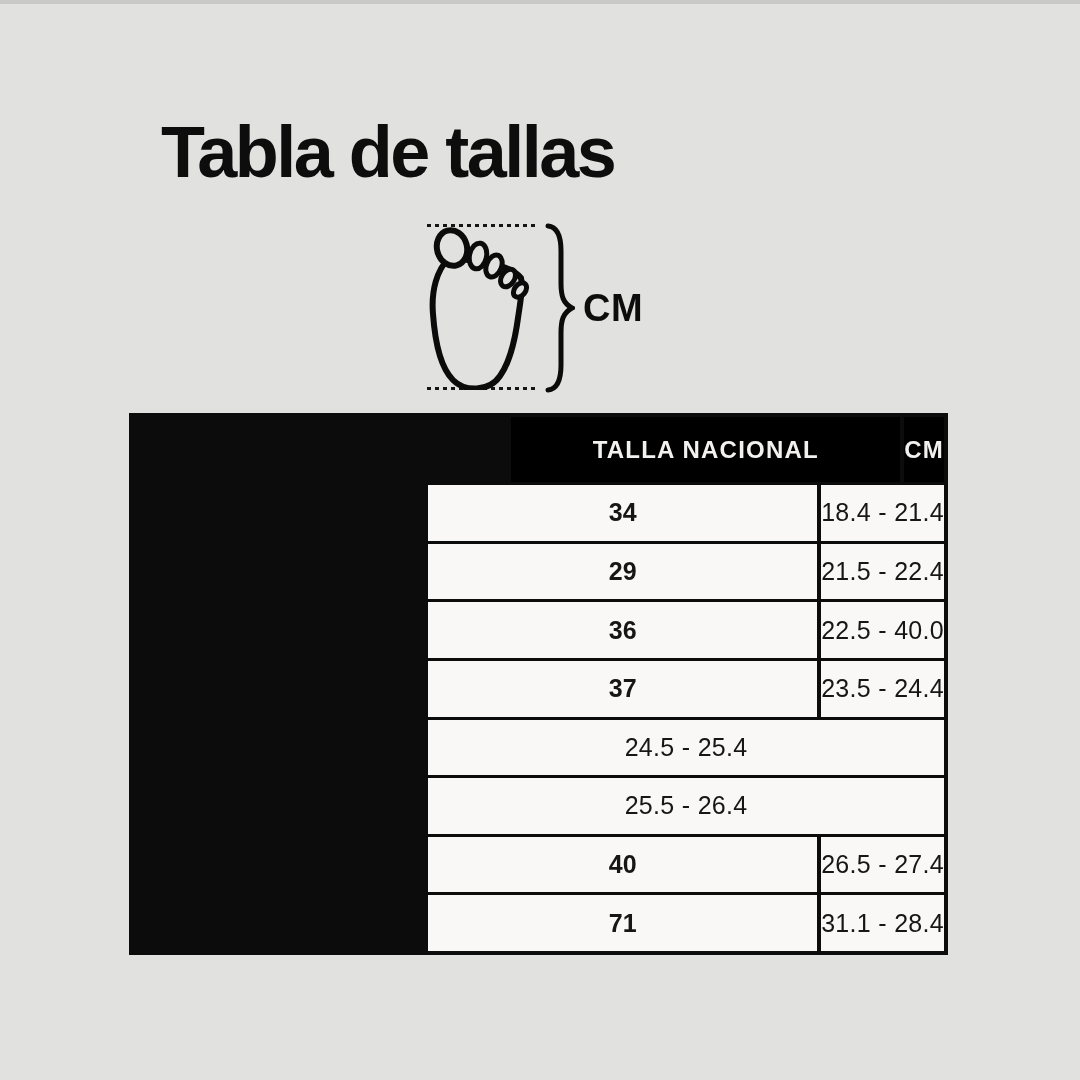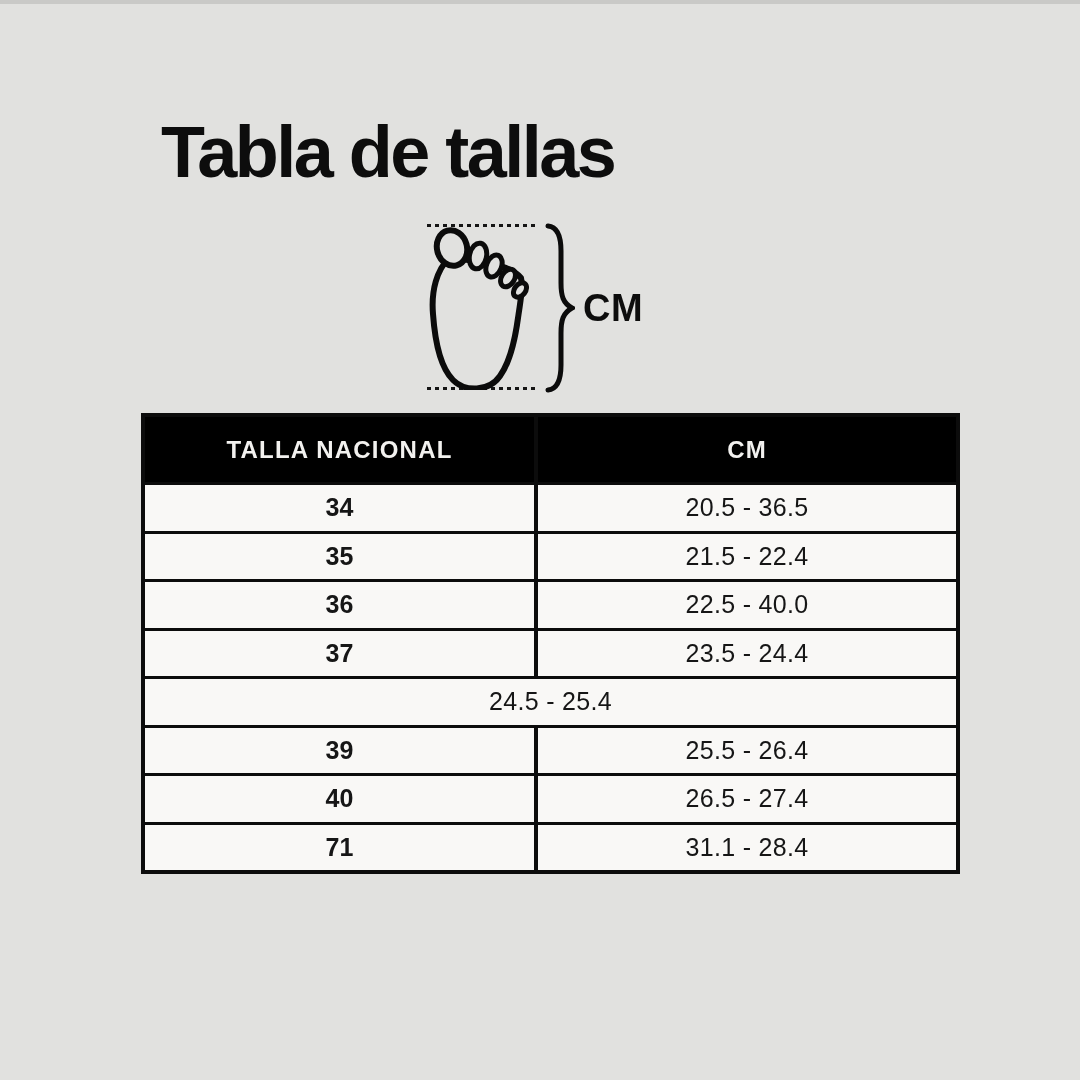--- a/index.html
+++ b/index.html
@@ -49,28 +49,29 @@
     top: 283px;
     font-size: 38px;
     font-weight: 800;
     letter-spacing: 0.5px;
     color: #0d0d0d;
   }
 
   
   .size-table {
     position: absolute;
-    left: 141px;
+    left: 129px;
     top: 409px;
     width: 819px;
-    height: 461px;
+    height: 542px;
     border: 4px solid #0c0c0c;
     background: #0c0c0c;
     display: flex;
     flex-direction: column;
+    align-items: flex-end;
   }
 
   .thead {
     height: 65px;
     min-height: 65px;
     background: #000000;
     display: flex;
   }
   .thead .cell {
     display: flex;
@@ -151,39 +152,38 @@
   </div>
 
   <div class="size-table">
     <div class="thead">
       <div class="cell col-talla">TALLA NACIONAL</div>
       <div class="cell col-cm">CM</div>
     </div>
     <div class="tbody" id="tbody">
         <div class="trow">
           <div class="cell col-talla">34</div>
-          <div class="cell col-cm">20.5 - 36.5</div>
+          <div class="cell col-cm">18.4 - 21.4</div>
         </div>
         <div class="trow">
-          <div class="cell col-talla">35</div>
+          <div class="cell col-talla">29</div>
           <div class="cell col-cm">21.5 - 22.4</div>
         </div>
         <div class="trow">
           <div class="cell col-talla">36</div>
           <div class="cell col-cm">22.5 - 40.0</div>
         </div>
         <div class="trow">
           <div class="cell col-talla">37</div>
           <div class="cell col-cm">23.5 - 24.4</div>
         </div>
         <div class="trow">
           <div class="cell col-cm">24.5 - 25.4</div>
         </div>
         <div class="trow">
-          <div class="cell col-talla">39</div>
           <div class="cell col-cm">25.5 - 26.4</div>
         </div>
         <div class="trow">
           <div class="cell col-talla">40</div>
           <div class="cell col-cm">26.5 - 27.4</div>
         </div>
         <div class="trow">
           <div class="cell col-talla">71</div>
           <div class="cell col-cm">31.1 - 28.4</div>
         </div>

